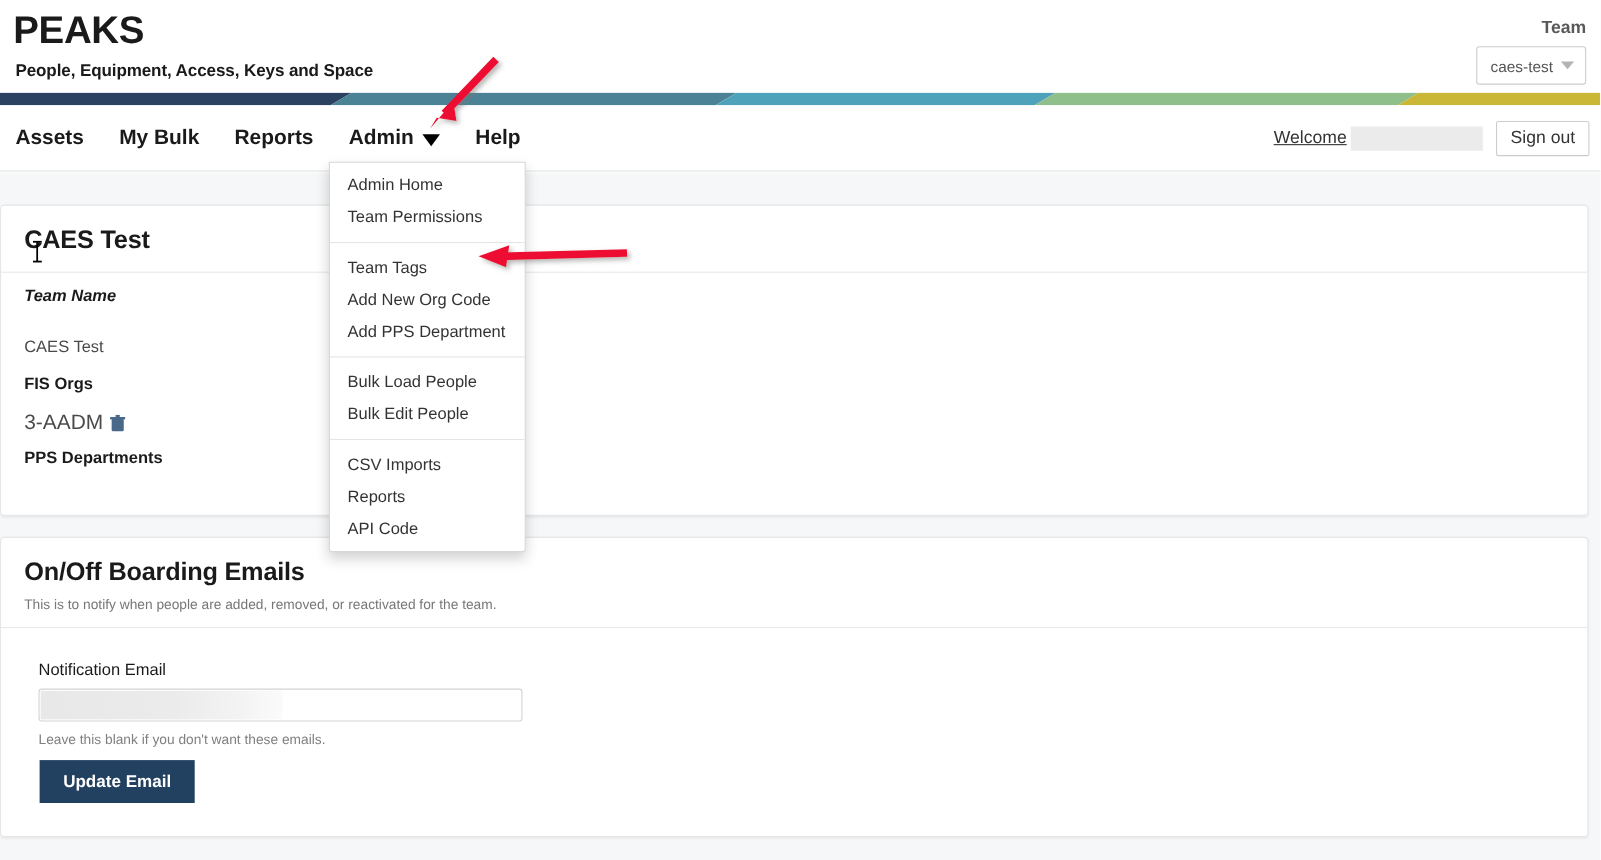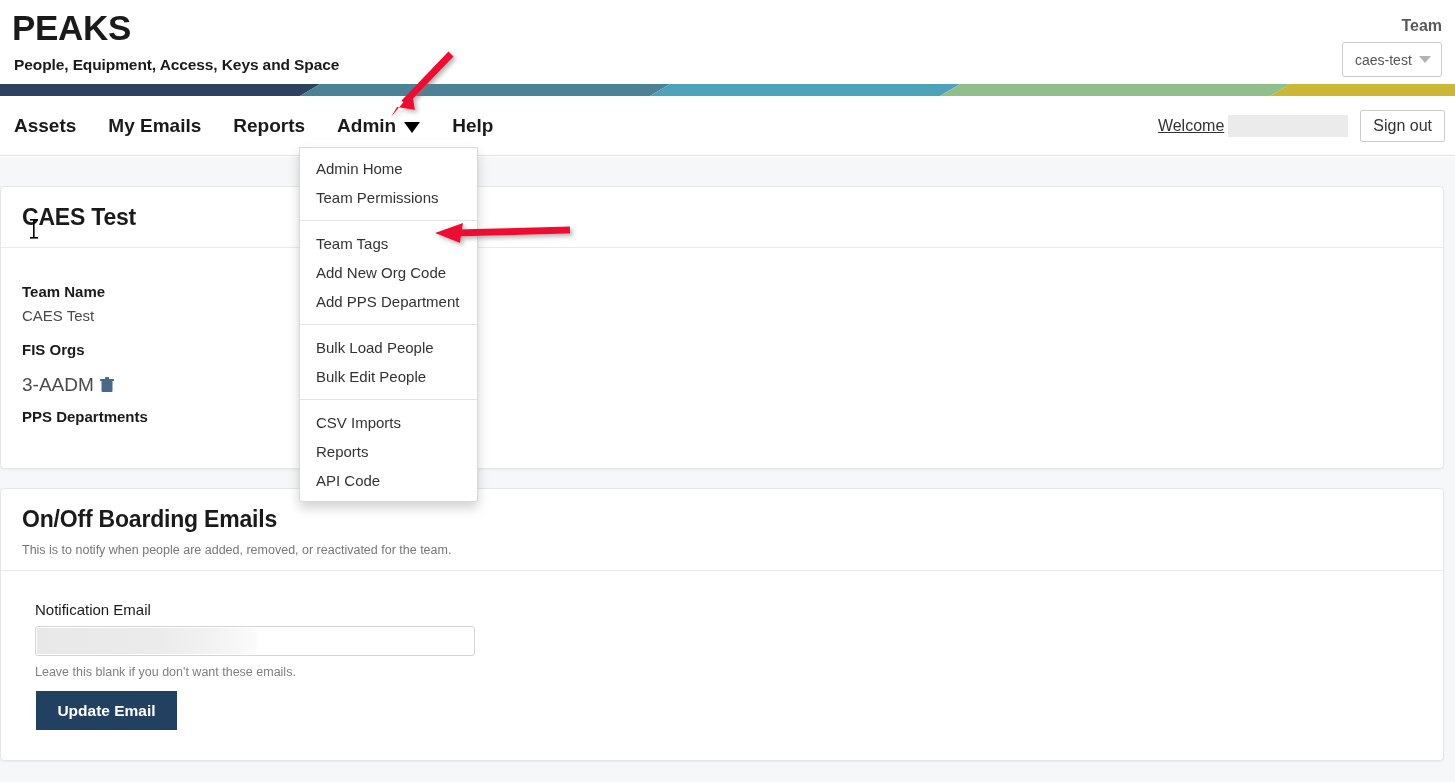--- a/index.html
+++ b/index.html
@@ -327,21 +327,21 @@
       <polygon points="1290,0 1455,0 1455,12 1270,12" fill="#c9b735"></polygon>
     </svg>
   </div>
 
   <div class="navbar">
     <div class="nav-items">
       <div class="nav-item">
         <span>Assets</span>
       </div>
       <div class="nav-item">
-        <span>My Emails</span>
+        <span>My Bulk</span>
       </div>
       <div class="nav-item">
         <span>Reports</span>
       </div>
       <div class="nav-item">
         <span>Admin</span>
         <span class="nav-caret"></span>
       </div>
       <div class="nav-item">
         <span>Help</span>
@@ -354,21 +354,21 @@
     </div>
   </div>
 
   <div class="page-body">
 
     <div class="card" id="team-card">
       <div class="card-head">
         <div class="card-title">CAES Test</div>
       </div>
       <div class="card-body">
-        <div class="field-label" style="left:21px; top:35px;">Team Name</div>
+        <div class="field-label" style="left:21px; top:13px;font-style:italic;">Team Name</div>
         <div class="field-value" style="left:21px; top:59px;">CAES Test</div>
 
         <div class="field-label" style="left:21px; top:93px;">FIS Orgs</div>
         <div class="value-row" style="left:21px; top:126px;">
           <span>3-AADM</span>
           <span class="trash-icon">
             <svg width="14" height="16" viewBox="0 0 14 16" aria-hidden="true">
               <rect x="1.5" y="4" width="11" height="11" rx="1.2" fill="#49688a"></rect>
               <rect x="0" y="2" width="14" height="2.3" rx="0.8" fill="#49688a"></rect>
               <rect x="5" y="0" width="4" height="2.2" rx="0.7" fill="#49688a"></rect>

